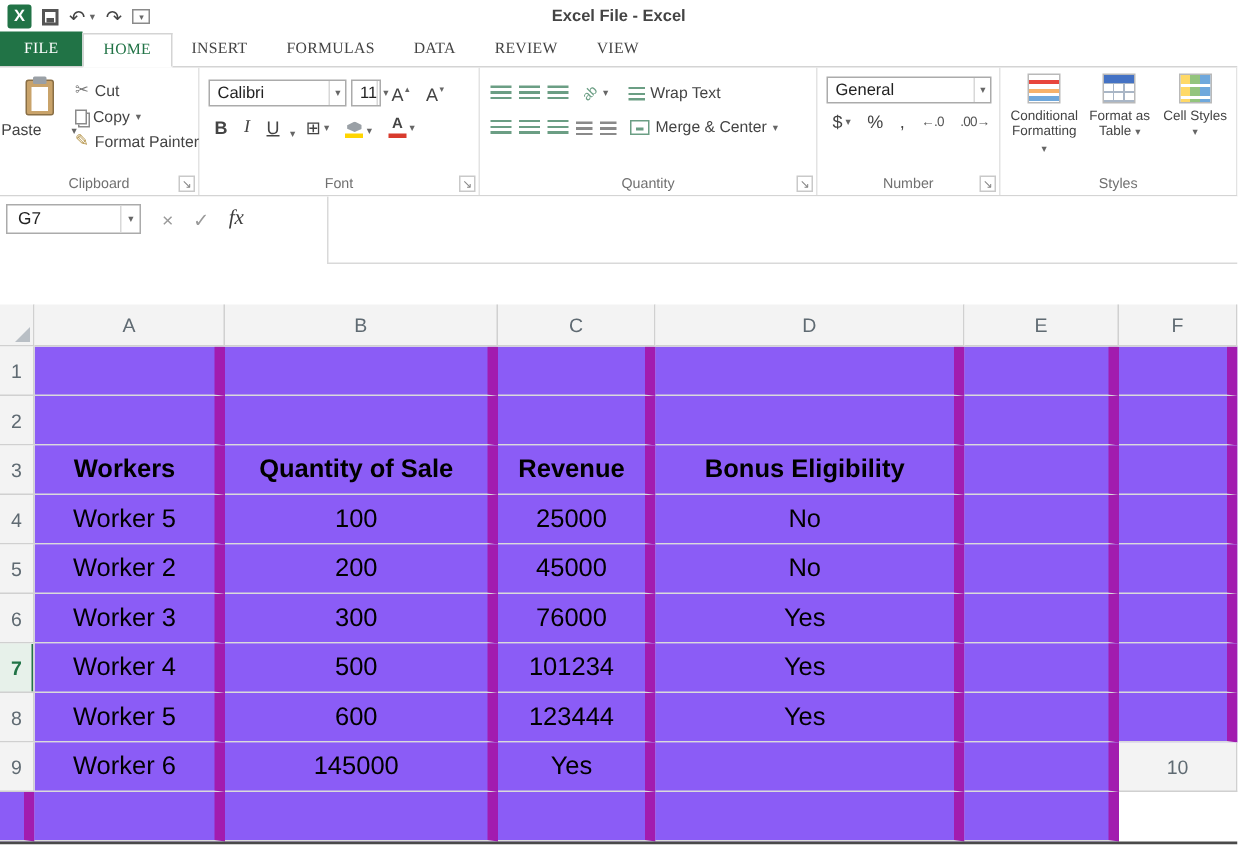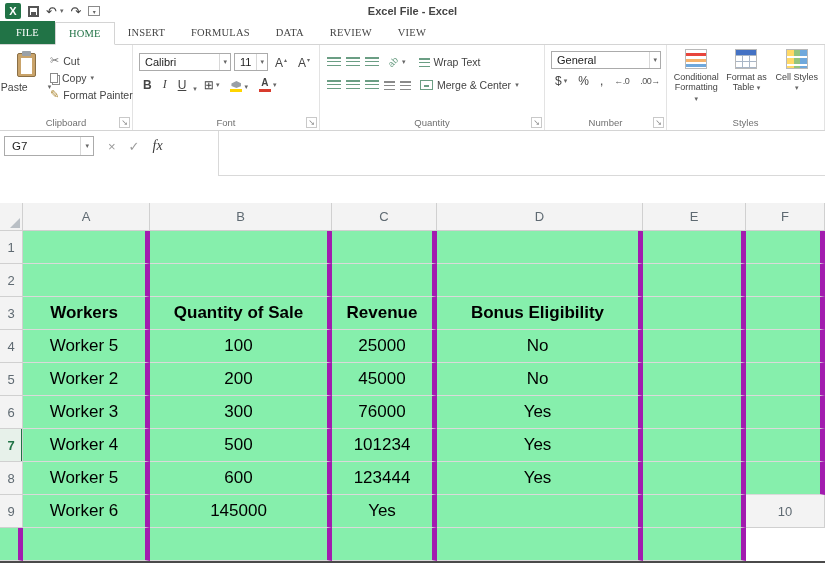--- a/index.html
+++ b/index.html
@@ -48,21 +48,21 @@
   .copy-icon { width:8px; height:10px; border:1px solid #8a8a8a; background:#fff;
                box-shadow:2px 2px 0 -1px #fff, 2px 2px 0 0 #8a8a8a; }
   .fpicon { color:#b08d3e; }
 
   
   .g-font { width:187px; }
   .frow { display:flex; align-items:flex-end; gap:3px; margin:2px 5px 0 6px; height:20px; }
   .combo { height:18px; border:1px solid #ababab; background:#fff; font-size:11px; color:#222;
            display:flex; align-items:center; padding-left:5px; }
   .combo .cdd { margin-left:auto; border-left:1px solid #d8d8d8; padding:0 3px; font-size:7px; color:#666; align-self:stretch; display:flex; align-items:center; }
-  .font-name { width:92px; } .font-size { width:34px; }
+  .font-name { width:92px; } .font-size { width:20px; }
   .tool { display:flex; align-items:center; gap:2px; font-size:12px; color:#444; padding:1px 4px; }
   .sup { font-size:6px; margin-left:-1px; margin-top:-8px; color:#666; }
   .tl-b { font-weight:bold; } .tl-i { font-style:italic; font-family:"Liberation Serif", serif; }
   .tl-u { text-decoration:underline; }
   .colorbar { display:flex; flex-direction:column; align-items:center; line-height:1; }
   .bucket { width:10px; height:7px; background:#9aa0a6; clip-path:polygon(0 35%,50% 0,100% 35%,100% 70%,50% 100%,0 70%); }
   .cbar { width:12px; height:3px; margin-top:1px; }
   .cbar.yellow { background:#ffd500; } .cbar.red { background:#d83b2d; }
   .fc-a { font-size:10px; font-weight:bold; color:#444; }
 
@@ -110,21 +110,21 @@
 
   
   .gridwrap { position:absolute; top:203px; left:0; width:825px; height:360px; background:#fff; }
   #grid { display:grid; grid-template-columns:23px 127px 182px 105px 206px 103px minmax(0,1fr);
           grid-template-rows:28px repeat(10,33px); }
   .ghdr { background:#f3f3f3; border-right:1px solid #d0d0d0; border-bottom:1px solid #d0d0d0;
           color:#5f6a72; font-size:13px; display:flex; align-items:center; justify-content:center; position:relative; }
   .ghdr.corner::after { content:""; position:absolute; right:2px; bottom:2px;
           border-left:10px solid transparent; border-bottom:10px solid #b9bfc5; }
   .ghdr.rowhdr.sel { background:#e7f1ea; color:#217346; font-weight:bold; box-shadow:inset -1px 0 0 #217346; }
-  .gcell { background:#86efac; border-right:5px solid #a21caf; border-bottom:1px solid #dadada;
+  .gcell { background:#8b5cf6; border-right:7px solid #a21caf; border-bottom:1px solid #dadada;
            display:flex; align-items:center; justify-content:center; font-size:17px; color:#000; overflow:hidden; }
   .gcell.bold { font-weight:bold; }
   .sheet-edge { position:absolute; left:0; top:358px; width:100%; height:2px; background:#4a4a4a; }
 </style>
 </head>
 <body>
 
 <div class="app">
 
   <div class="titlebar">

